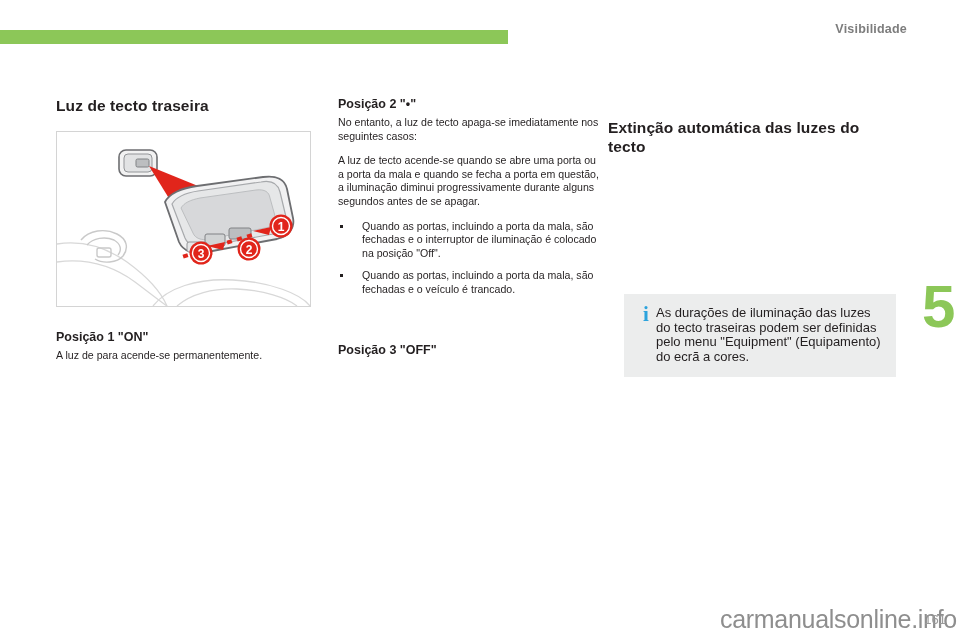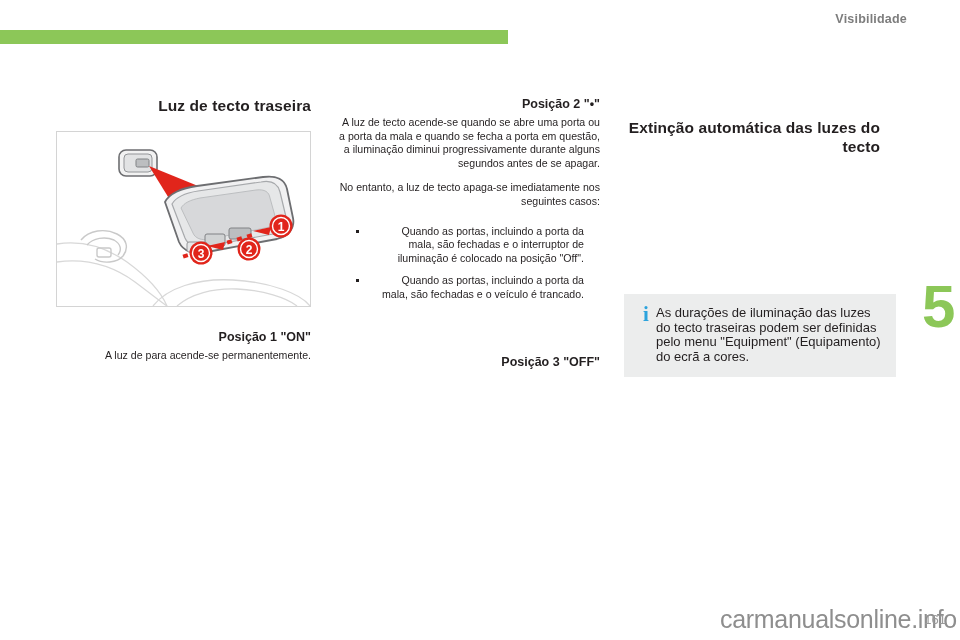--- a/index.html
+++ b/index.html
@@ -21,21 +21,21 @@
     position: absolute;
     left: 0;
     top: 30px;
     width: 508px;
     height: 14px;
     background: #8cc758;
   }
   .header-chapter {
     position: absolute;
     right: 53px;
-    top: 12px;
+    top: 22px;
     font-size: 12.5px;
     font-weight: bold;
     color: #7d7d7d;
     letter-spacing: .2px;
   }
 
   
   .chapter-tab {
     position: absolute;
     right: 0;
@@ -51,21 +51,20 @@
     font-size: 60px;
     line-height: 74px;
     font-weight: bold;
     color: #8cc758;
   }
 
   
   .col {
     position: absolute;
     top: 96px;
-    text-align: right;
   }
   .col-left  { left: 56px;  width: 255px; }
   .col-mid   { left: 338px; width: 262px; }
   .col-right { left: 608px; width: 272px; margin-top: 22px; }
 
   h2.section-title {
     margin: 0 0 16px 0;
     font-size: 15.5px;
     line-height: 19px;
     font-weight: bold;
@@ -81,21 +80,21 @@
   }
   p.body-text {
     margin: 0 0 11px 0;
     font-size: 10.6px;
     line-height: 13.6px;
     color: #231f20;
   }
   p.body-text:last-child { margin-bottom: 0; }
 
   ul.bullets {
-    margin: 16px;
+    margin: 0;
     padding: 0;
     list-style: none;
   }
   ul.bullets li {
     position: relative;
     padding-left: 24px;
     margin-bottom: 9px;
     font-size: 10.6px;
     line-height: 13.6px;
   }
@@ -250,22 +249,22 @@
       </g>
     </svg>
   </div>
 
   <h3 class="sub-title">Posição 1 "ON"</h3>
   <p class="body-text">A luz de para acende-se permanentemente.</p>
 </div>
 
 <div class="col col-mid">
   <h3 class="sub-title">Posição 2 "•"</h3>
+  <p class="body-text">No entanto, a luz de tecto apaga-se imediatamente nos seguintes casos:</p>
   <p class="body-text">A luz de tecto acende-se quando se abre uma porta ou a porta da mala e quando se fecha a porta em questão, a iluminação diminui progressivamente durante alguns segundos antes de se apagar.</p>
-  <p class="body-text">No entanto, a luz de tecto apaga-se imediatamente nos seguintes casos:</p>
   <ul class="bullets">
     <li>Quando as portas, incluindo a porta da mala, são fechadas e o interruptor de iluminação é colocado na posição "Off".</li>
     <li>Quando as portas, incluindo a porta da mala, são fechadas e o veículo é trancado.</li>
   </ul>
 
   <div class="spacer-lg"></div>
 
   <h3 class="sub-title">Posição 3 "OFF"</h3>
 </div>
 

